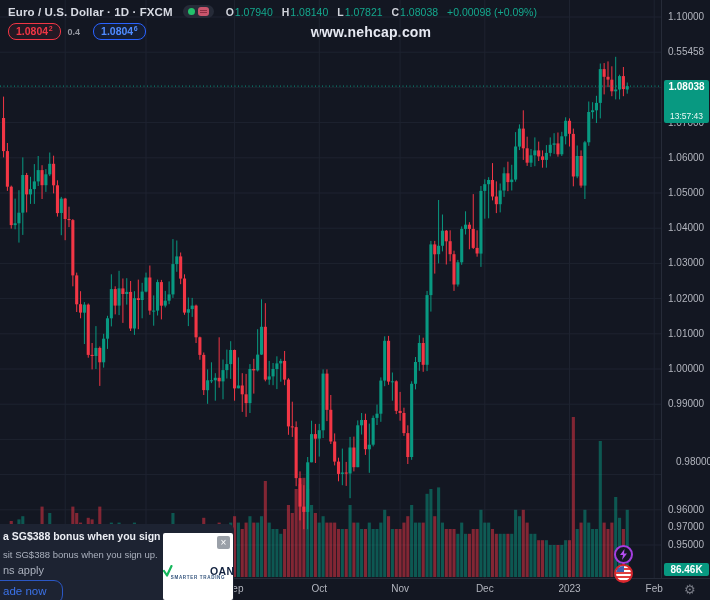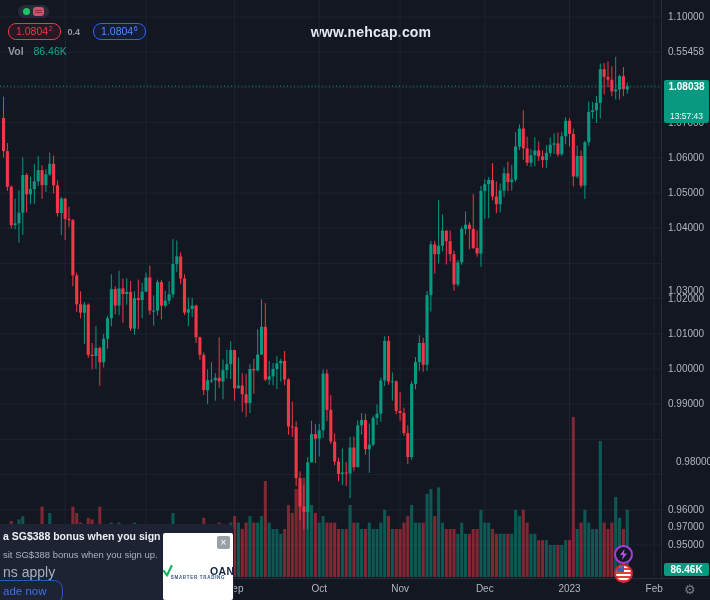--- a/index.html
+++ b/index.html
@@ -19,21 +19,21 @@
     padding:2px 5px;margin-left:10px;height:9px;}
   .dot{width:7px;height:7px;border-radius:50%;background:#23c16b;display:inline-block;}
   .menu-sq{width:11px;height:9px;border-radius:3px;background:#c9566d;display:inline-flex;
     flex-direction:column;justify-content:center;gap:1px;align-items:center;}
   .menu-sq i{display:block;width:7px;height:1px;background:#8d2f44;}
   .ohlc{margin-left:12px;font-size:10.5px;white-space:nowrap;}
   .ohlc .lb{color:#d1d4dc;font-weight:700;margin-left:6px;}
   .ohlc .vl{color:#14a88e;margin-left:1px;}
   .row2{display:flex;align-items:center;margin-top:5px;height:15px;}
   .pbox{display:inline-flex;align-items:flex-start;border-radius:8px;padding:1px 7px 2px;
-    font-size:10.5px;font-weight:400;line-height:12px;}
+    font-size:10.5px;font-weight:700;line-height:12px;}
   .pbox sup{font-size:7px;line-height:8px;margin-left:.5px;}
   .sell{border:1px solid #f23645;color:#f23645;background:rgba(242,54,69,.08);}
   .buy{border:1px solid #2962ff;color:#4f8bff;background:rgba(41,98,255,.08);margin-left:7px;}
   .spread{color:#9598a1;font-size:9px;margin:0 6px 0 7px;font-weight:600;}
   .row3{margin-top:6px;font-size:10.5px;}
   .vlb{color:#9598a1;font-weight:600;}
   .vvl{color:#14a88e;margin-left:7px;}
 
   
   .price-axis{position:absolute;left:661px;top:0;width:49px;height:578px;background:#131722;
@@ -59,21 +59,21 @@
     display:flex;align-items:center;justify-content:center;}
   .usflag{left:614px;top:564px;border:2px solid #d8262d;overflow:hidden;
     background:repeating-linear-gradient(180deg,#ffffff 0 2px,#e04040 2px 4px);}
   .usflag i{position:absolute;left:0;top:0;width:8px;height:6px;background:#3c5fae;}
 
   
   .ad{position:absolute;left:0;top:524px;width:234px;height:76px;background:#1d2332;
     border-top-right-radius:6px;z-index:10;overflow:hidden;}
   .ad .l1{position:absolute;left:3px;top:6px;color:#eceef4;font-size:10.5px;font-weight:700;white-space:nowrap;}
   .ad .l2{position:absolute;left:3px;top:25px;color:#aab0bd;font-size:9.5px;white-space:nowrap;}
-  .ad .l3{position:absolute;left:3px;top:40px;color:#aab0bd;font-size:14px;white-space:nowrap;text-align:right;}
+  .ad .l3{position:absolute;left:3px;top:40px;color:#aab0bd;font-size:11px;white-space:nowrap;text-align:right;}
   .ad .cta{position:absolute;left:-14px;top:56px;padding:4px 16px 6px;border:1px solid #2b57c4;
     border-radius:9px;color:#3b72e8;font-size:11.5px;white-space:nowrap;cursor:pointer;}
   .panel{position:absolute;left:163px;top:9px;width:70px;height:67px;background:#ffffff;border-radius:2px;}
   .panel .x{position:absolute;right:3px;top:3px;width:13px;height:13px;background:#9aa0a8;
     color:#ffffff;font-size:10px;line-height:13px;text-align:center;border-radius:2px;cursor:pointer;}
   .brandwrap{position:absolute;left:0;top:28px;width:70px;text-align:center;white-space:nowrap;}
   .brandwrap svg{vertical-align:middle;margin-right:2px;}
   .brand{color:#12223f;font-size:10.5px;font-weight:800;letter-spacing:.4px;vertical-align:middle;padding-left:35px;}
   .tag{position:absolute;left:0;top:42px;width:70px;text-align:center;color:#32527b;
     font-size:4.5px;font-weight:700;letter-spacing:.7px;}
@@ -597,54 +597,58 @@
       <rect x="618.00" y="76.1" width="3.1" height="13.4" fill="#089981"></rect>
       <line x1="623.40" y1="67.0" x2="623.40" y2="96.2" stroke="#f23645" stroke-width="1"></line>
       <rect x="621.85" y="76.1" width="3.1" height="13.0" fill="#f23645"></rect>
       <line x1="627.25" y1="82.5" x2="627.25" y2="93.7" stroke="#089981" stroke-width="1"></line>
       <rect x="625.70" y="86.1" width="3.1" height="3.4" fill="#089981"></rect>
       <line x1="0" y1="86.1" x2="661" y2="86.1" stroke="#089981" stroke-width="1" stroke-dasharray="1 2.5"></line>
     </svg>
 
   <div class="topbar">
     <div class="row1">
+      <span class="title">Euro / U.S. Dollar · 1D · FXCM</span>
       <span class="pill">
         <span class="dot"></span>
         <span class="menu-sq">
             <i></i>
             <i></i>
           </span>
+      </span>
+      <span class="ohlc">
+        <span class="lb" style="margin-left:0">O</span><span class="vl">1.07940</span>
+        <span class="lb">H</span><span class="vl">1.08140</span>
+        <span class="lb">L</span><span class="vl">1.07821</span>
+        <span class="lb">C</span><span class="vl">1.08038</span>
+        <span class="vl" style="margin-left:6px">+0.00098 (+0.09%)</span>
       </span>
     </div>
     <div class="row2">
       <span class="pbox sell">
           <span>1.0804</span>
           <sup>2</sup>
         </span>
       <span class="spread">0.4</span>
       <span class="pbox buy">
           <span>1.0804</span>
           <sup>6</sup>
         </span>
     </div>
-    <div class="row3">
-      <span class="vlb">Vol</span>
-      <span class="vvl">86.46K</span>
-    </div>
   </div>
 
   <div class="price-axis">
     <div id="pticks">
         <div class="ptick" style="top: 11px;">1.10000</div>
         <div class="ptick" style="top: 46.2px;">0.55458</div>
         <div class="ptick" style="top: 116.6px;">1.07000</div>
         <div class="ptick" style="top: 151.8px;">1.06000</div>
         <div class="ptick" style="top: 187px;">1.05000</div>
         <div class="ptick" style="top: 222.2px;">1.04000</div>
-        <div class="ptick" style="top: 257.4px; margin-top: 28px;">1.03000</div>
+        <div class="ptick" style="top: 257.4px;">1.03000</div>
         <div class="ptick" style="top: 292.6px;">1.02000</div>
         <div class="ptick" style="top: 327.8px;">1.01000</div>
         <div class="ptick" style="top: 363px;">1.00000</div>
         <div class="ptick" style="top: 398.2px;">0.99000</div>
         <div class="ptick" style="top: 456px; padding-left: 8px;">0.98000</div>
         <div class="ptick" style="top: 485px; margin-top: 36px;">0.97000</div>
         <div class="ptick" style="top: 503.8px;">0.96000</div>
         <div class="ptick" style="top: 539px;">0.95000</div>
       </div>
     <div class="pbadge" id="pbadge" style="top: 80.0624px;">

